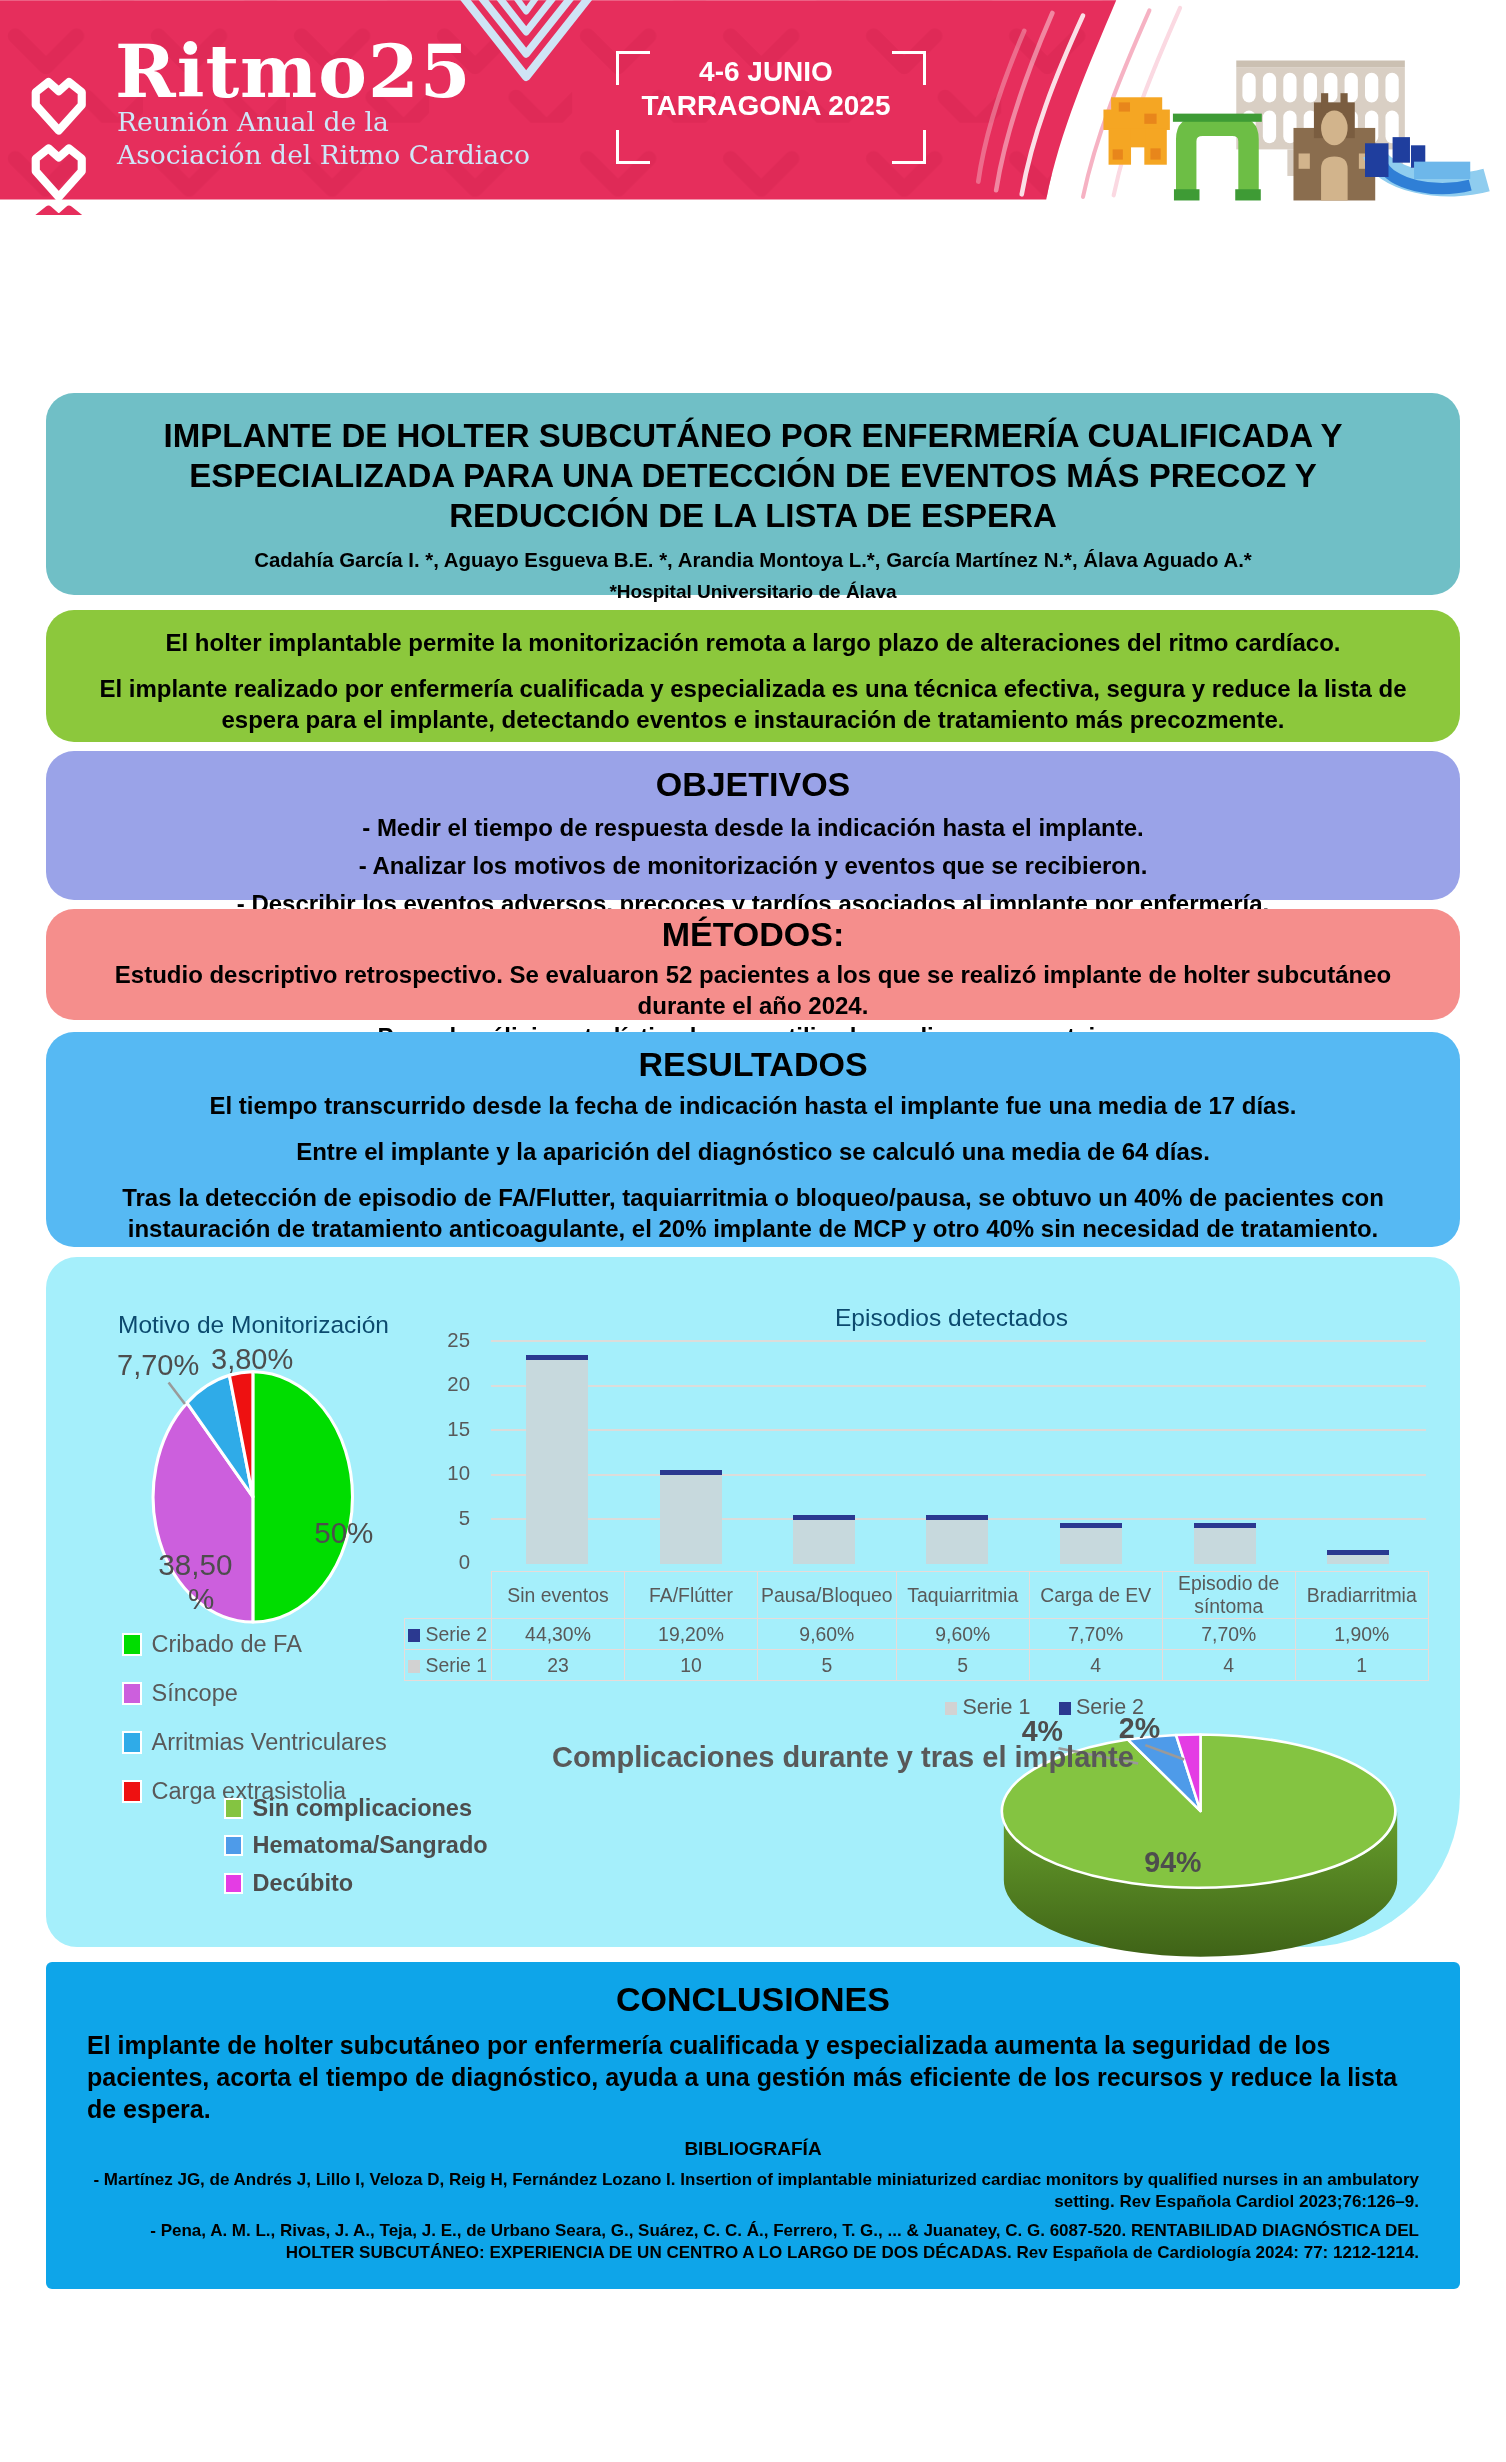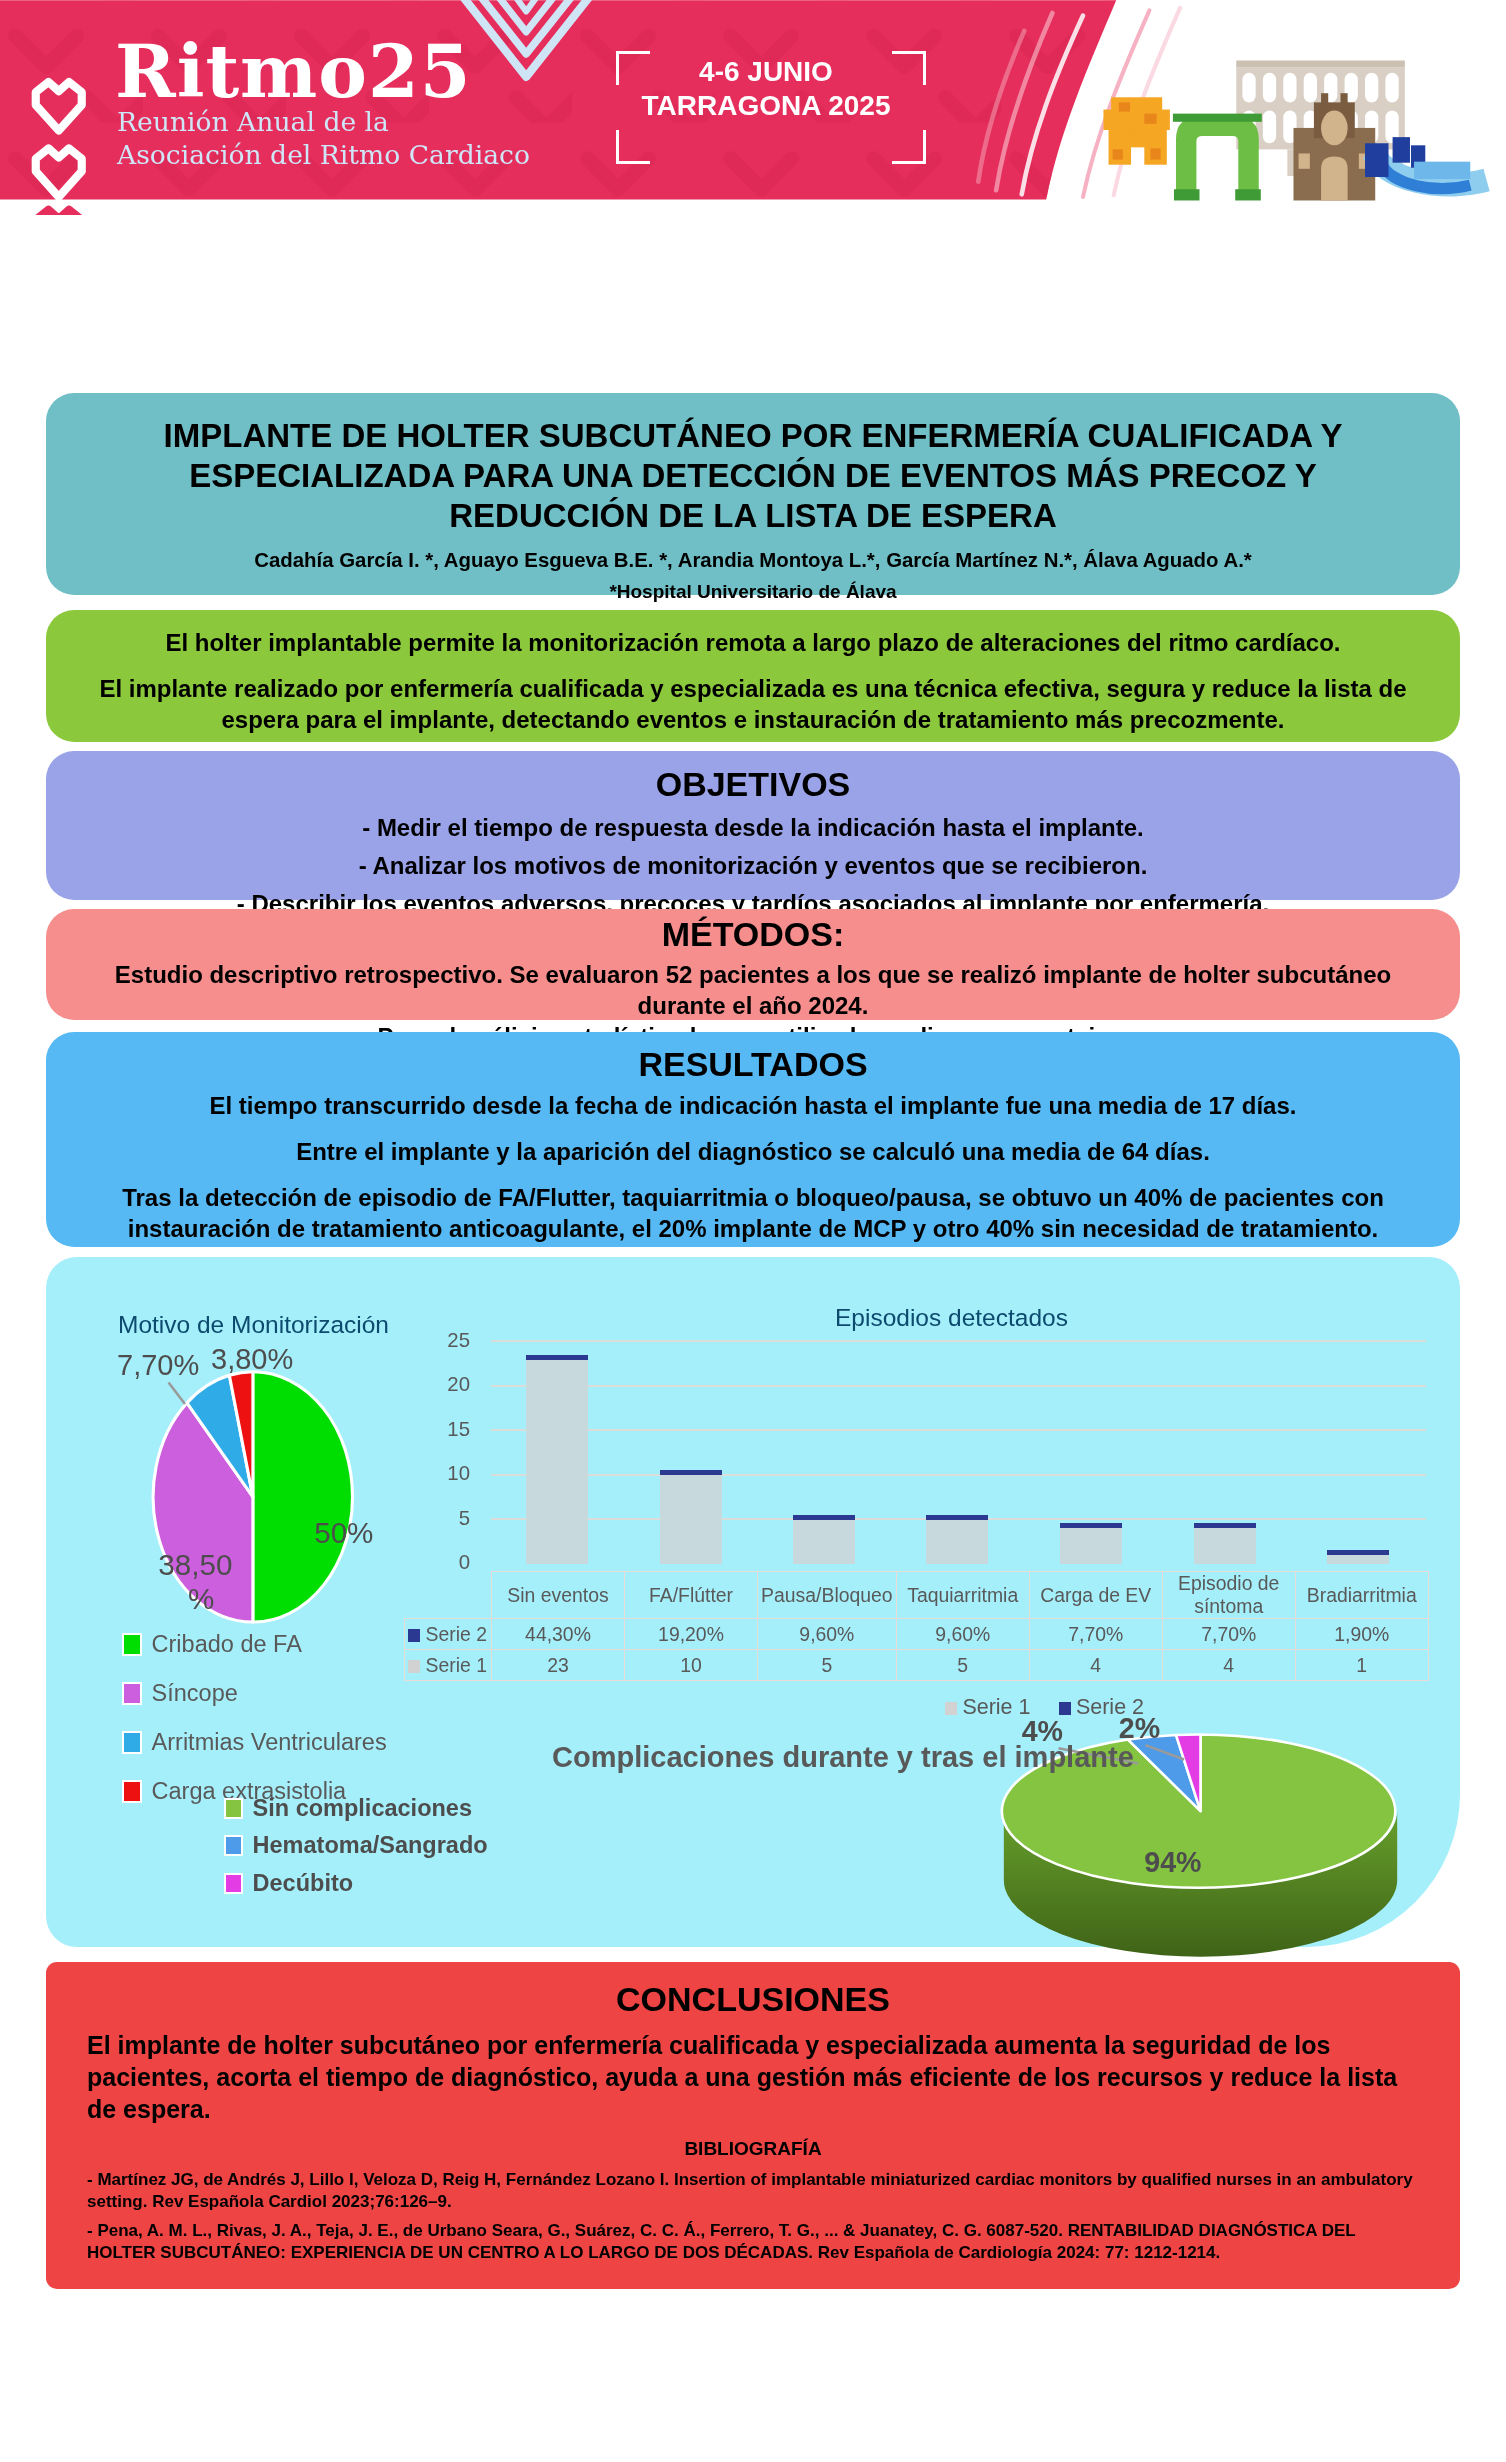--- a/index.html
+++ b/index.html
@@ -52,24 +52,24 @@
   .bar:before{content:"";position:absolute;top:-5.1px;left:0;width:100%;height:5.1px;background:#2b3990;}
   #bar-table{position:absolute;left:404px;top:1571px;border-collapse:collapse;table-layout:fixed;}
   #bar-table td{border:1.5px solid #e9dbd8;color:#595959;font-size:19.4px;text-align:center;
                 height:31px;padding:0 3.1px;box-sizing:border-box;}
   #bar-table td.rowhead{text-align:left;white-space:nowrap;}
   .key{display:inline-block;width:12.3px;height:13.3px;margin-right:5.1px;vertical-align:middle;}
   .key.s2{background:#2b3990;} .key.s1{background:#d2d2d2;}
   #bar-legend{position:absolute;left:945px;top:1695px;color:#595959;font-size:21.5px;display:flex;gap:28px;align-items:center;}
   #comp-title{position:absolute;left:552px;top:1741px;color:#595959;font-size:29px;font-weight:bold;white-space:nowrap;}
   
-  #box-conc{top:1962px;height:327px;background:#ef4444;border-radius:11px;padding:18.4px 41px 0 41px;}
+  #box-conc{top:1962px;height:327px;background:#0ea5e9;border-radius:6px;padding:18.4px 41px 0 41px;}
   #box-conc .body{font-size:25px;line-height:32px;text-align:left;}
   #box-conc .bib-h{font-size:19px;margin-top:13.3px;}
-  #box-conc .ref{font-size:17px;line-height:21.5px;text-align:left;margin-top:8.2px;}
+  #box-conc .ref{font-size:17px;line-height:21.5px;text-align:right;margin-top:8.2px;}
   svg text{font-family:"Liberation Sans",sans-serif;}
 </style>
 </head>
 <body>
 
 <div id="poster">
 
   <svg id="header-svg" width="1506" height="215" viewBox="0 0 2948 420">
     <defs>
       <pattern id="heartpat" width="280" height="240" patternUnits="userSpaceOnUse">

